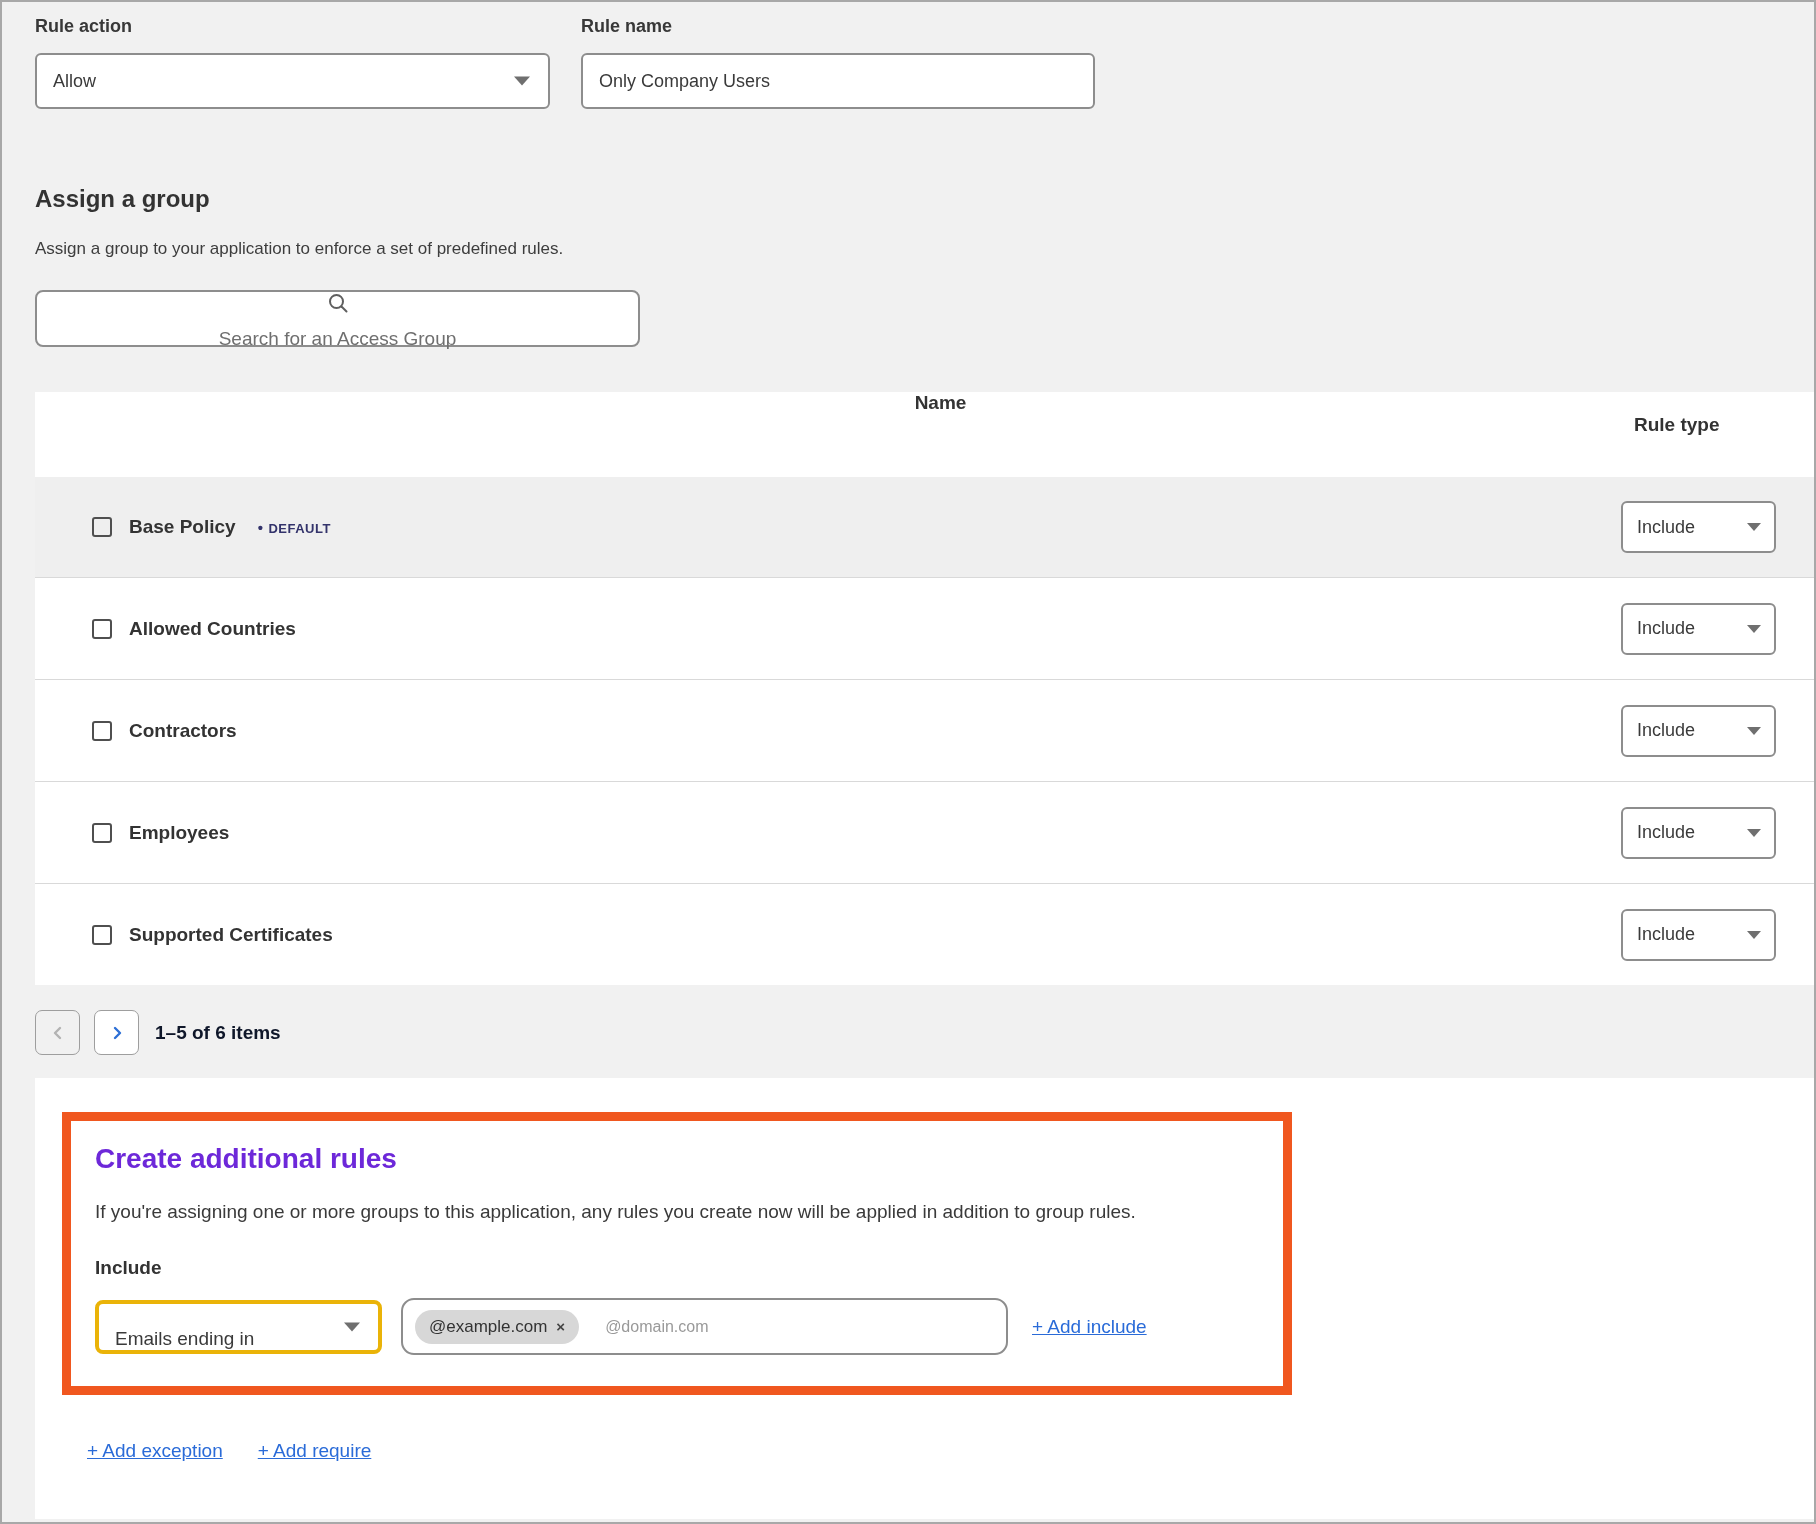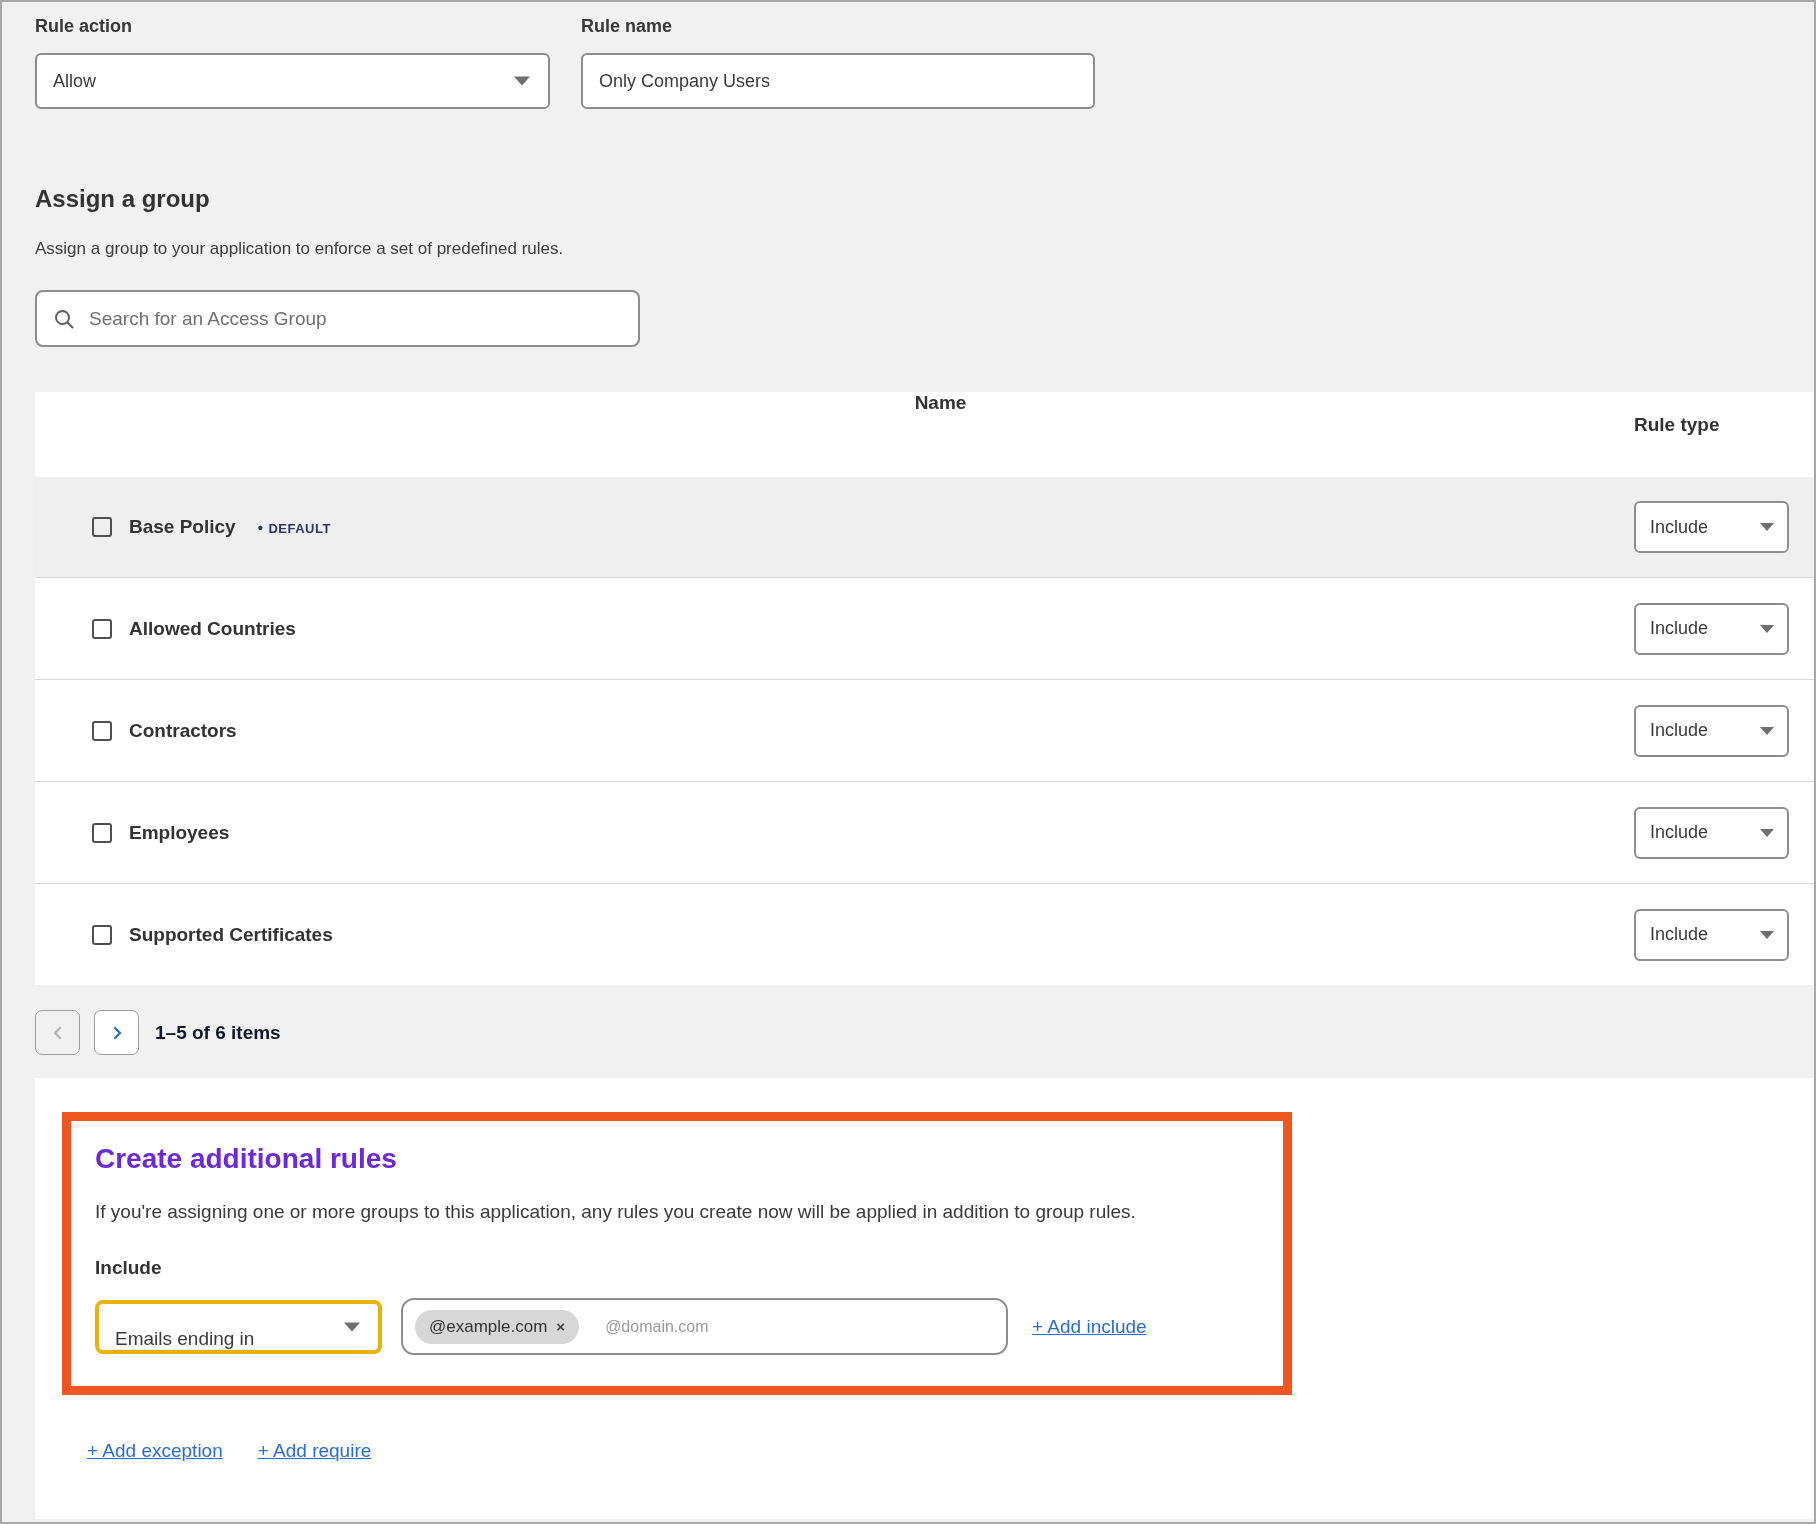--- a/index.html
+++ b/index.html
@@ -36,37 +36,37 @@
   .select-caret { position: absolute; right: 18px; top: 50%; transform: translateY(-50%); }
 
   
   .assign-heading { position: absolute; left: 33px; top: 183px; font-size: 24px; font-weight: bold; color: #333333; }
   .assign-desc { position: absolute; left: 33px; top: 237px; font-size: 17px; color: #3d3d3d; }
 
   .search-box {
     position: absolute; left: 33px; top: 288px;
     width: 605px; height: 57px;
     background: #ffffff; border: 2px solid #8d8d8d; border-radius: 8px;
-    display: flex; align-items: center; padding: 0 16px; gap: 14px;
+    display: flex; align-items: center; padding: 0 16px; gap: 14px; flex-direction: column;
   }
   .search-placeholder { font-size: 19px; color: #6f6f6f; }
 
   
   .group-table { position: absolute; left: 33px; top: 390px; width: 1779px; }
   .t-header {
     height: 85px; background: #ffffff;
     display: flex; align-items: center;
     padding-left: 57px; padding-right: 25px;
     font-size: 19px; font-weight: bold; color: #333333; flex-direction: column;
   }
   .t-header .col-rule-type { margin-left: auto; width: 155px; }
   .t-row {
     height: 102px; background: #ffffff;
     display: flex; align-items: center;
-    padding-left: 57px; padding-right: 25px;
+    padding-left: 57px; padding-right: 38px;
     border-top: 1px solid #d9d9d9;
   }
   .t-row.first { height: 100px; background: #efefef; border-top: none; }
   .checkbox {
     width: 20px; height: 20px; flex: 0 0 auto;
     border: 2px solid #4f4f4f; border-radius: 3px; background: transparent;
     cursor: pointer;
   }
   .row-name { margin-left: 17px; font-size: 19px; font-weight: bold; color: #333333; }
   .row-badge { margin-left: 22px; font-size: 13px; font-weight: bold; color: #33336b; letter-spacing: 0.5px; }

